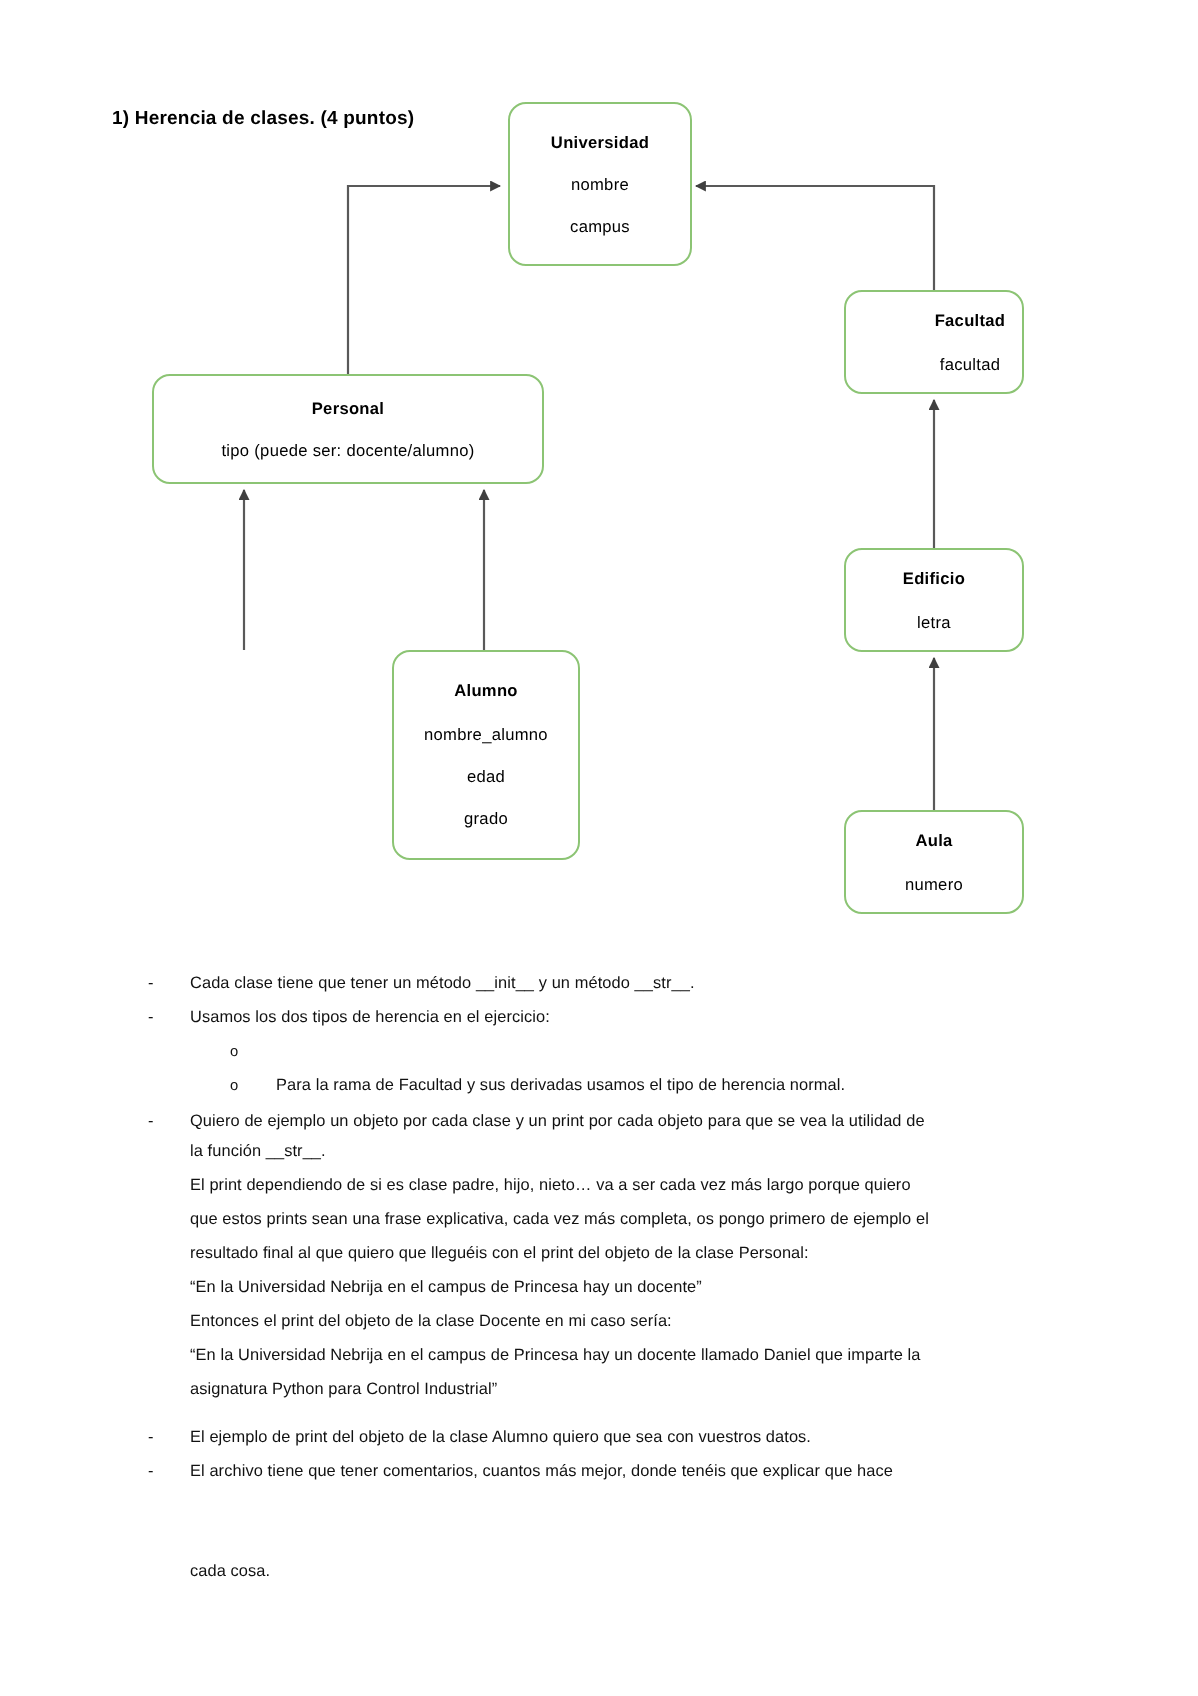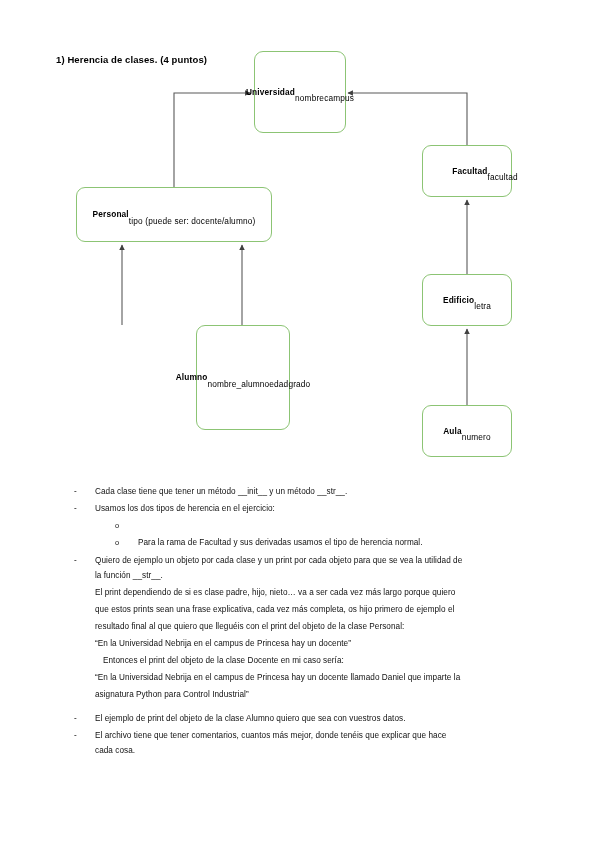--- a/index.html
+++ b/index.html
@@ -17,21 +17,21 @@
     font-size:9.5px;font-weight:bold;letter-spacing:.1px;white-space:nowrap;
   }
 
   
   #diagram{position:absolute;left:0;top:0;width:599px;height:470px;}
   #connectors{position:absolute;left:0;top:0;width:599px;height:470px;}
 
   .node{
     position:absolute;box-sizing:border-box;
     border:1.4px solid #8cc474;border-radius:9px;background:#ffffff;
-    display:flex;flex-direction:row;align-items:center;justify-content:center;
+    display:flex;flex-direction:column;align-items:center;justify-content:center;
     text-align:center;
   }
   .node .ttl{font-size:8.3px;font-weight:bold;letter-spacing:.15px;}
   .node .fld{font-size:8.3px;font-weight:normal;letter-spacing:.15px;}
   .node .ttl,.node .fld{line-height:1;}
   .node .fld{margin-top:13px;}
 
   
   #body-text{position:absolute;left:0;top:0;width:599px;height:848px;}
   .ln{
@@ -119,30 +119,30 @@
     <div class="circ" style="left:115px;top:520px;">o</div>
 
     <div class="circ" style="left:115px;top:537px;">o</div>
     <div class="ln" style="left:131px;top:537px;padding-left:7px;">Para la rama de Facultad y sus derivadas usamos el tipo de herencia normal.</div>
 
     <div class="dash" style="left:74px;top:555px;">-</div>
     <div class="ln" style="left:95px;top:555px;">Quiero de ejemplo un objeto por cada clase y un print por cada objeto para que se vea la utilidad de</div>
     <div class="ln" style="left:95px;top:570px;">la función __str__.</div>
 
     <div class="ln" style="left:95px;top:587px;">El print dependiendo de si es clase padre, hijo, nieto… va a ser cada vez más largo porque quiero</div>
-    <div class="ln" style="left:95px;top:604px;">que estos prints sean una frase explicativa, cada vez más completa, os hijo primero de ejemplo el</div>
+    <div class="ln" style="left:95px;top:604px;">que estos prints sean una frase explicativa, cada vez más completa, os pongo primero de ejemplo el</div>
     <div class="ln" style="left:95px;top:621px;">resultado final al que quiero que lleguéis con el print del objeto de la clase Personal:</div>
 
     <div class="ln" style="left:95px;top:638px;">“En la Universidad Nebrija en el campus de Princesa hay un docente”</div>
-    <div class="ln" style="left:95px;top:655px;margin-left:8px;">Entonces el print del objeto de la clase Docente en mi caso sería:</div>
+    <div class="ln" style="left:95px;top:655px;">Entonces el print del objeto de la clase Docente en mi caso sería:</div>
     <div class="ln" style="left:95px;top:672px;">“En la Universidad Nebrija en el campus de Princesa hay un docente llamado Daniel que imparte la</div>
     <div class="ln" style="left:95px;top:689px;">asignatura Python para Control Industrial”</div>
 
     <div class="dash" style="left:74px;top:713px;">-</div>
     <div class="ln" style="left:95px;top:713px;">El ejemplo de print del objeto de la clase Alumno quiero que sea con vuestros datos.</div>
 
     <div class="dash" style="left:74px;top:730px;">-</div>
     <div class="ln" style="left:95px;top:730px;">El archivo tiene que tener comentarios, cuantos más mejor, donde tenéis que explicar que hace</div>
-    <div class="ln" style="left:95px;top:745px;">cada cosa.</div>
+    <div class="ln" style="left:95px;top:780px;">cada cosa.</div>
 
   </div>
 
 </div>
 
 </body></html>

